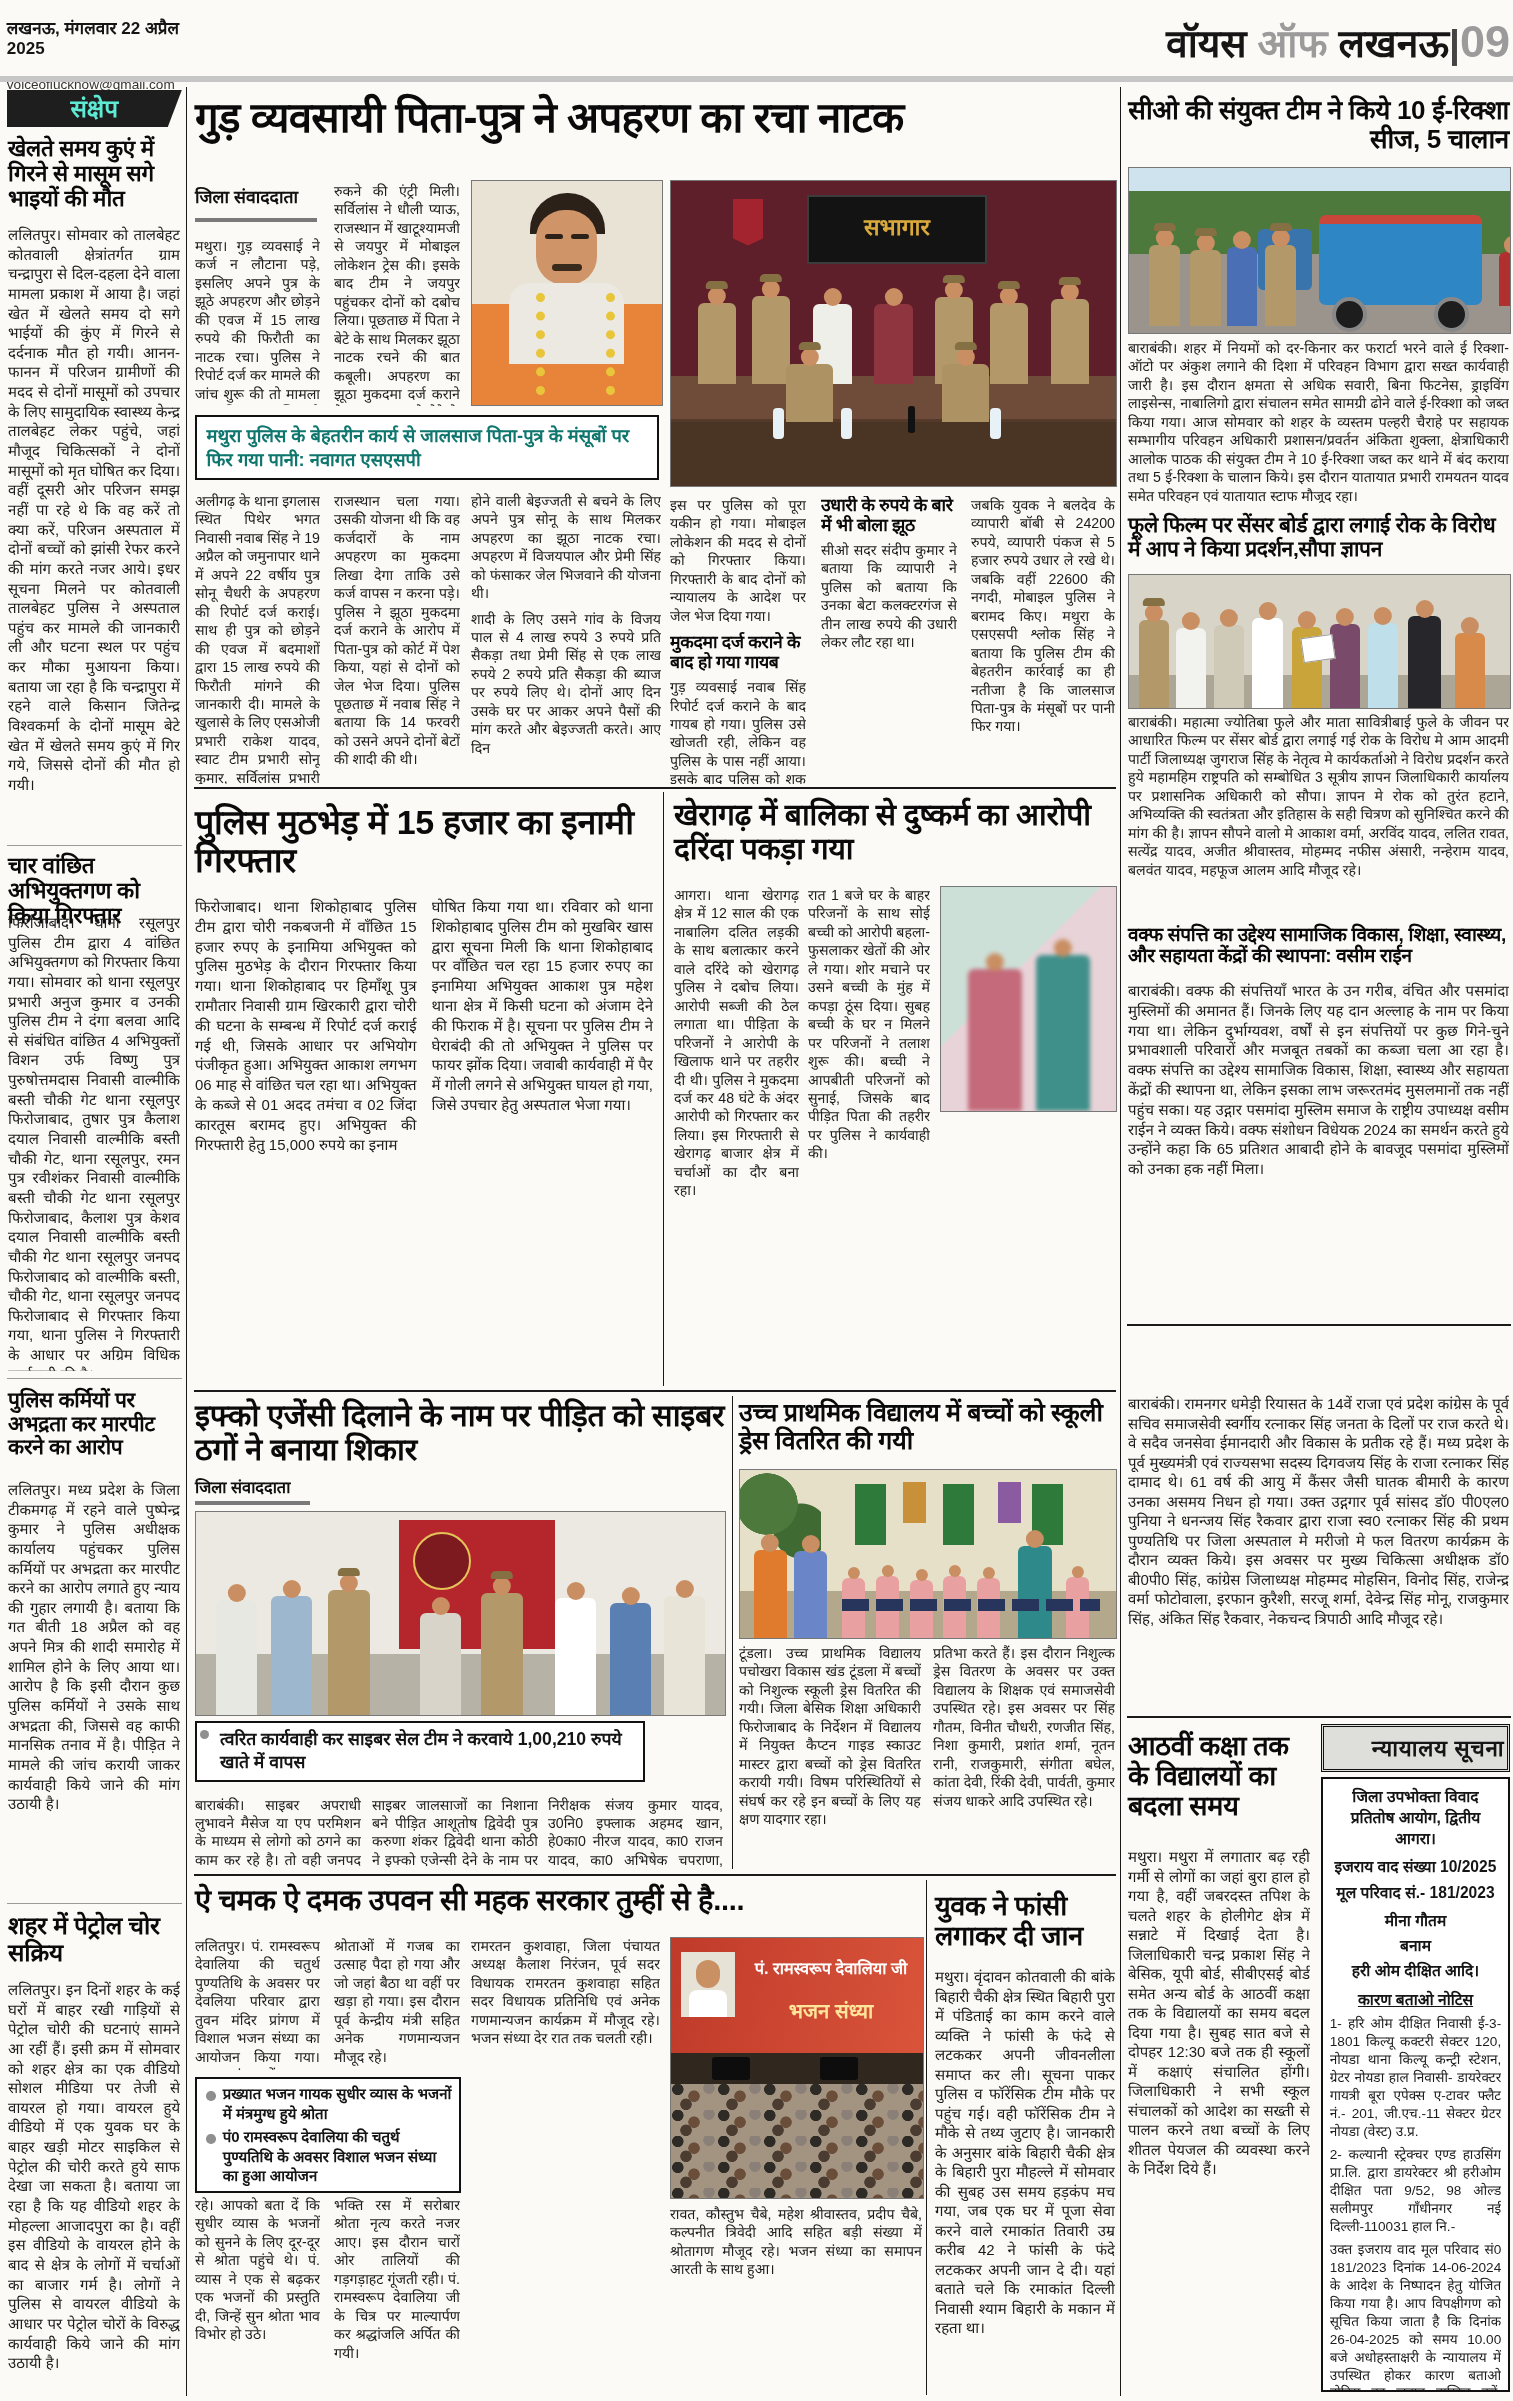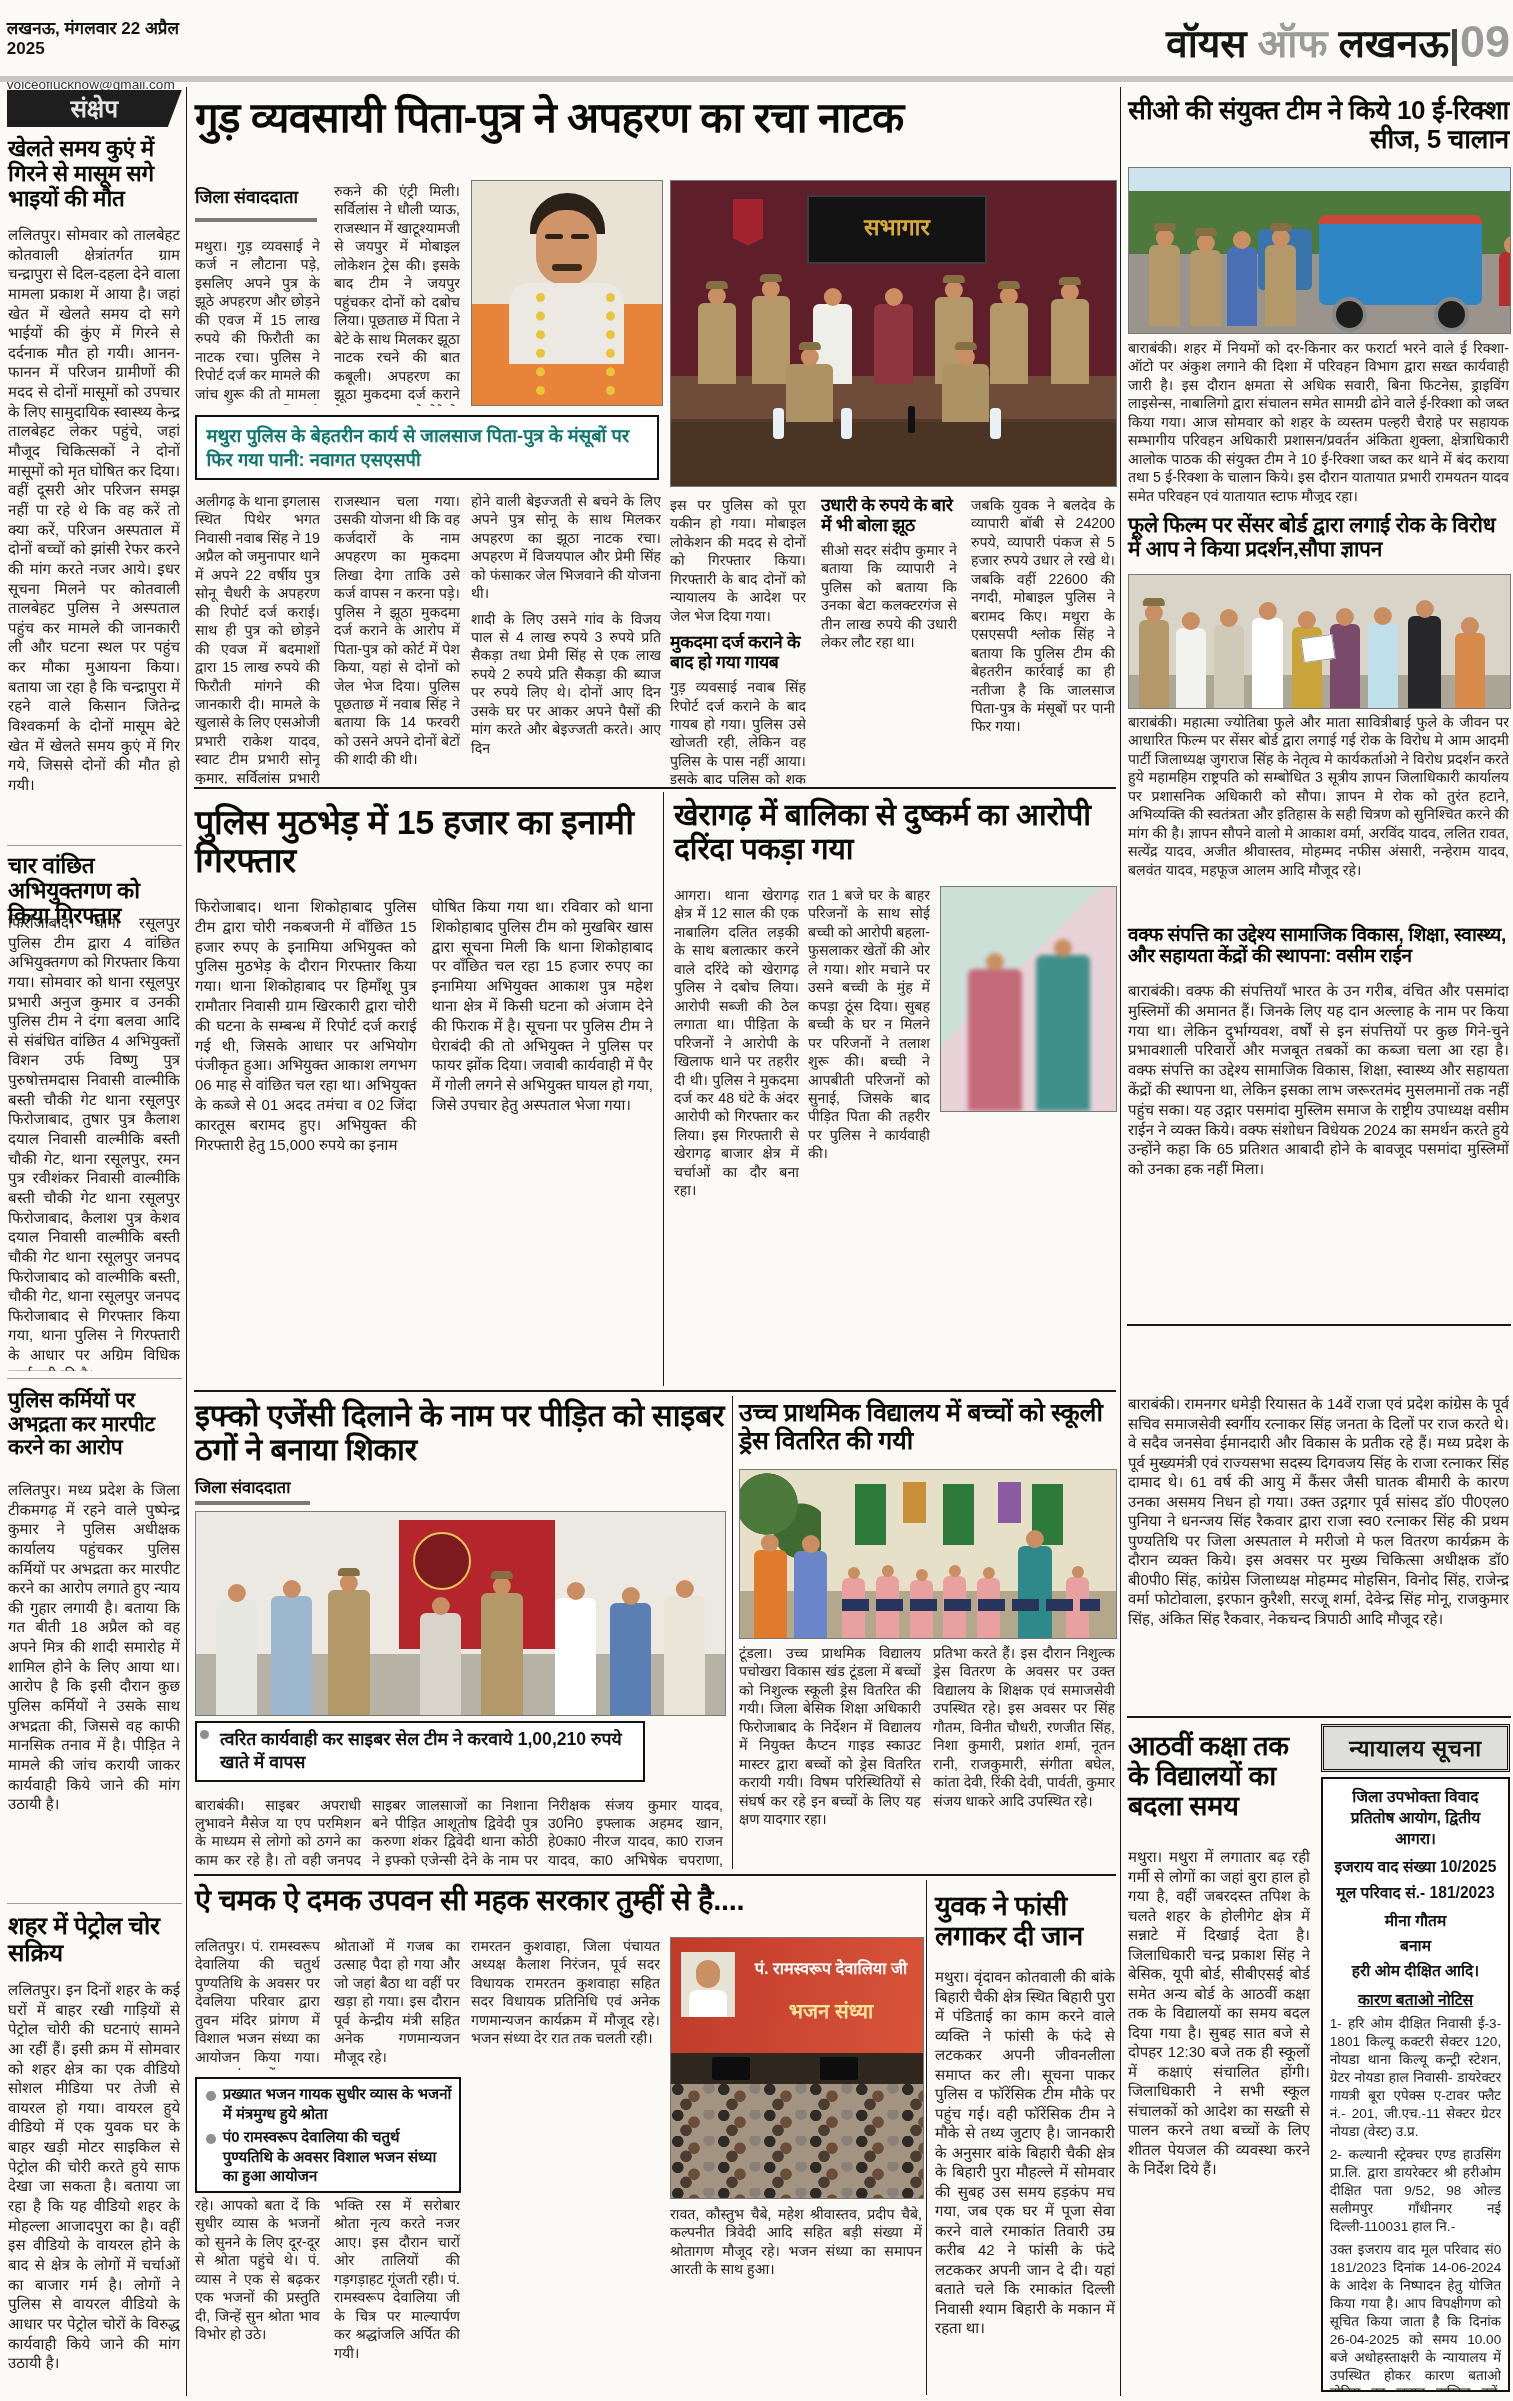--- a/index.html
+++ b/index.html
@@ -52,21 +52,21 @@
   <div class="abs rule-v" style="left:926px;top:1880px;height:515px;"></div>
   <div class="abs rule-h" style="left:194px;top:787px;width:922px;"></div>
   <div class="abs rule-h" style="left:194px;top:1390px;width:922px;"></div>
   <div class="abs rule-h" style="left:194px;top:1874px;width:922px;"></div>
   <div class="abs rule-h" style="left:1127px;top:1324px;width:384px;"></div>
   <div class="abs rule-h" style="left:1127px;top:1716px;width:384px;"></div>
   <div class="abs rule-s" style="left:6.8px;top:845px;width:175px;"></div>
   <div class="abs rule-s" style="left:6.8px;top:1378px;width:175px;"></div>
   <div class="abs rule-s" style="left:6.8px;top:1903px;width:175px;"></div>
 
-  <div class="abs" style="left:6.8px;top:90px;width:175px;height:37px;background:#1e1e1e;color:#e5e5e5;
+  <div class="abs" style="left:6.8px;top:90px;width:175px;height:37px;background:#1e1e1e;color:#5eead4;
        font-weight:800;font-size:24.4px;text-align:center;line-height:37px;clip-path:polygon(0 0,100% 0,92% 100%,0 100%);">संक्षेप</div>
 
   <div class="abs hl" style="left:8.1px;top:136px;width:172px;font-size:22.4px;">खेलते समय कुएं में गिरने से मासूम सगे भाइयों की मौत</div>
   <div class="abs bd" style="left:8.1px;top:225px;width:172px;height:614px;font-size:15px;line-height:1.31;">ललितपुर। सोमवार को तालबेहट कोतवाली क्षेत्रांतर्गत ग्राम चन्द्रापुरा से दिल-दहला देने वाला मामला प्रकाश में आया है। जहां खेत में खेलते समय दो सगे भाईयों की कुंए में गिरने से दर्दनाक मौत हो गयी। आनन-फानन में परिजन ग्रामीणों की मदद से दोनों मासूमों को उपचार के लिए सामुदायिक स्वास्थ्य केन्द्र तालबेहट लेकर पहुंचे, जहां मौजूद चिकित्सकों ने दोनों मासूमों को मृत घोषित कर दिया। वहीं दूसरी ओर परिजन समझ नहीं पा रहे थे कि वह करें तो क्या करें, परिजन अस्पताल में दोनों बच्चों को झांसी रेफर करने की मांग करते नजर आये। इधर सूचना मिलने पर कोतवाली तालबेहट पुलिस ने अस्पताल पहुंच कर मामले की जानकारी ली और घटना स्थल पर पहुंच कर मौका मुआयना किया। बताया जा रहा है कि चन्द्रापुरा में रहने वाले किसान जितेन्द्र विश्वकर्मा के दोनों मासूम बेटे खेत में खेलते समय कुएं में गिर गये, जिससे दोनों की मौत हो गयी।</div>
 
   <div class="abs hl" style="left:8.1px;top:853px;width:172px;font-size:22.4px;">चार वांछित अभियुक्तगण को किया गिरफ्तार</div>
   <div class="abs bd" style="left:8.1px;top:913px;width:172px;height:458px;font-size:15px;line-height:1.31;">फिरोजाबाद। थाना रसूलपुर पुलिस टीम द्वारा 4 वांछित अभियुक्तगण को गिरफ्तार किया गया। सोमवार को थाना रसूलपुर प्रभारी अनुज कुमार व उनकी पुलिस टीम ने दंगा बलवा आदि से संबंधित वांछित 4 अभियुक्तों विशन उर्फ विष्णु पुत्र पुरुषोत्तमदास निवासी वाल्मीकि बस्ती चौकी गेट थाना रसूलपुर फिरोजाबाद, तुषार पुत्र कैलाश दयाल निवासी वाल्मीकि बस्ती चौकी गेट, थाना रसूलपुर, रमन पुत्र रवीशंकर निवासी वाल्मीकि बस्ती चौकी गेट थाना रसूलपुर फिरोजाबाद, कैलाश पुत्र केशव दयाल निवासी वाल्मीकि बस्ती चौकी गेट थाना रसूलपुर जनपद फिरोजाबाद को वाल्मीकि बस्ती, चौकी गेट, थाना रसूलपुर जनपद फिरोजाबाद से गिरफ्तार किया गया, थाना पुलिस ने गिरफ्तारी के आधार पर अग्रिम विधिक कार्यवाही की है।</div>
 
   <div class="abs hl" style="left:8.1px;top:1388px;width:172px;font-size:21px;">पुलिस कर्मियों पर अभद्रता कर मारपीट करने का आरोप</div>
   <div class="abs bd" style="left:8.1px;top:1480px;width:172px;height:415px;font-size:15px;line-height:1.31;">ललितपुर। मध्य प्रदेश के जिला टीकमगढ़ में रहने वाले पुष्पेन्द्र कुमार ने पुलिस अधीक्षक कार्यालय पहुंचकर पुलिस कर्मियों पर अभद्रता कर मारपीट करने का आरोप लगाते हुए न्याय की गुहार लगायी है। बताया कि गत बीती 18 अप्रैल को वह अपने मित्र की शादी समारोह में शामिल होने के लिए आया था। आरोप है कि इसी दौरान कुछ पुलिस कर्मियों ने उसके साथ अभद्रता की, जिससे वह काफी मानसिक तनाव में है। पीड़ित ने मामले की जांच करायी जाकर कार्यवाही किये जाने की मांग उठायी है।</div>
@@ -255,21 +255,21 @@
 
   <div class="abs hl" style="left:1128px;top:924px;width:381px;font-size:19px;">वक्फ संपत्ति का उद्देश्य सामाजिक विकास, शिक्षा, स्वास्थ्य, और सहायता केंद्रों की स्थापना: वसीम राईन</div>
   <div class="abs bd" style="left:1128px;top:981px;width:381px;height:334px;font-size:15px;line-height:1.32;">बाराबंकी। वक्फ की संपत्तियाँ भारत के उन गरीब, वंचित और पसमांदा मुस्लिमों की अमानत हैं। जिनके लिए यह दान अल्लाह के नाम पर किया गया था। लेकिन दुर्भाग्यवश, वर्षों से इन संपत्तियों पर कुछ गिने-चुने प्रभावशाली परिवारों और मजबूत तबकों का कब्जा चला आ रहा है। वक्फ संपत्ति का उद्देश्य सामाजिक विकास, शिक्षा, स्वास्थ्य और सहायता केंद्रों की स्थापना था, लेकिन इसका लाभ जरूरतमंद मुसलमानों तक नहीं पहुंच सका। यह उद्गार पसमांदा मुस्लिम समाज के राष्ट्रीय उपाध्यक्ष वसीम राईन ने व्यक्त किये। वक्फ संशोधन विधेयक 2024 का समर्थन करते हुये उन्होंने कहा कि 65 प्रतिशत आबादी होने के बावजूद पसमांदा मुस्लिमों को उनका हक नहीं मिला।</div>
 
   <div class="abs bd" style="left:1128px;top:1394px;width:381px;height:313px;font-size:15px;line-height:1.3;">बाराबंकी। रामनगर धमेड़ी रियासत के 14वें राजा एवं प्रदेश कांग्रेस के पूर्व सचिव समाजसेवी स्वर्गीय रत्नाकर सिंह जनता के दिलों पर राज करते थे। वे सदैव जनसेवा ईमानदारी और विकास के प्रतीक रहे हैं। मध्य प्रदेश के पूर्व मुख्यमंत्री एवं राज्यसभा सदस्य दिगवजय सिंह के राजा रत्नाकर सिंह दामाद थे। 61 वर्ष की आयु में कैंसर जैसी घातक बीमारी के कारण उनका असमय निधन हो गया। उक्त उद्गगार पूर्व सांसद डॉ0 पी0एल0 पुनिया ने धनन्जय सिंह रैकवार द्वारा राजा स्व0 रत्नाकर सिंह की प्रथम पुण्यतिथि पर जिला अस्पताल मे मरीजो मे फल वितरण कार्यक्रम के दौरान व्यक्त किये। इस अवसर पर मुख्य चिकित्सा अधीक्षक डॉ0 बी0पी0 सिंह, कांग्रेस जिलाध्यक्ष मोहम्मद मोहसिन, विनोद सिंह, राजेन्द्र वर्मा फोटोवाला, इरफान कुरैशी, सरजू शर्मा, देवेन्द्र सिंह मोनू, राजकुमार सिंह, अंकित सिंह रैकवार, नेकचन्द त्रिपाठी आदि मौजूद रहे।</div>
 
   <div class="abs hl" style="left:1128px;top:1731px;width:182px;font-size:27px;">आठवीं कक्षा तक के विद्यालयों का बदला समय</div>
   <div class="abs bd" style="left:1128px;top:1847px;width:182px;height:549px;font-size:15px;line-height:1.3;">मथुरा। मथुरा में लगातार बढ़ रही गर्मी से लोगों का जहां बुरा हाल हो गया है, वहीं जबरदस्त तपिश के चलते शहर के होलीगेट क्षेत्र में सन्नाटे में दिखाई देता है। जिलाधिकारी चन्द्र प्रकाश सिंह ने बेसिक, यूपी बोर्ड, सीबीएसई बोर्ड समेत अन्य बोर्ड के आठवीं कक्षा तक के विद्यालयों का समय बदल दिया गया है। सुबह सात बजे से दोपहर 12:30 बजे तक ही स्कूलों में कक्षाएं संचालित होंगी। जिलाधिकारी ने सभी स्कूल संचालकों को आदेश का सख्ती से पालन करने तथा बच्चों के लिए शीतल पेयजल की व्यवस्था करने के निर्देश दिये हैं।</div>
 
   <div class="abs" style="left:1321px;top:1724px;width:189px;height:673px;">
-    <div style="border:3.4px double #111;background:#dededa;font-weight:800;font-size:22.4px;text-align:center;padding:5.4px 2.7px;letter-spacing:0.7px;">न्यायालय सूचना</div>
+    <div style="border:3.4px double #111;background:#dededa;font-weight:800;font-size:22.4px;text-align:right;padding:5.4px 2.7px;letter-spacing:0.7px;">न्यायालय सूचना</div>
     <div style="border:2px solid #111;margin-top:5.4px;padding:6.8px 6.8px;height:597px;overflow:hidden;background:#fff;">
       <div class="ctr" style="font-weight:700;font-size:15.6px;line-height:1.35;">जिला उपभोक्ता विवाद प्रतितोष आयोग, द्वितीय आगरा।</div>
       <div class="ctr" style="font-weight:700;font-size:15.6px;margin-top:5.4px;">इजराय वाद संख्या 10/2025</div>
       <div class="ctr" style="font-weight:700;font-size:15.6px;margin-top:4.1px;">मूल परिवाद सं.- 181/2023</div>
       <div class="ctr" style="font-weight:700;font-size:15.6px;margin-top:6.8px;">मीना गौतम</div>
       <div class="ctr" style="font-weight:700;font-size:15.6px;margin-top:2.7px;font-family:Liberation Mono, monospace;">बनाम</div>
       <div class="ctr" style="font-weight:700;font-size:15.6px;margin-top:2.7px;">हरी ओम दीक्षित आदि।</div>
       <div class="ctr u" style="font-weight:800;font-size:15.6px;margin-top:6.8px;">कारण बताओ नोटिस</div>
       <div class="bd" style="font-size:13.6px;line-height:1.32;margin-top:5.4px;">1- हरि ओम दीक्षित निवासी ई-3-1801 किल्यू कक्टरी सेक्टर 120, नोयडा थाना किल्यू कन्ट्री स्टेशन, ग्रेटर नोयडा हाल निवासी- डायरेक्टर गायत्री बूरा एपेक्स ए-टावर फ्लैट नं.- 201, जी.एच.-11 सेक्टर ग्रेटर नोयडा (वेस्ट) उ.प्र.</div>
       <div class="bd" style="font-size:13.6px;line-height:1.32;margin-top:5.4px;">2- कल्यानी स्ट्रेक्चर एण्ड हाउसिंग प्रा.लि. द्वारा डायरेक्टर श्री हरीओम दीक्षित पता 9/52, 98 ओल्ड सलीमपुर गाँधीनगर नई दिल्ली-110031 हाल नि.-</div>

